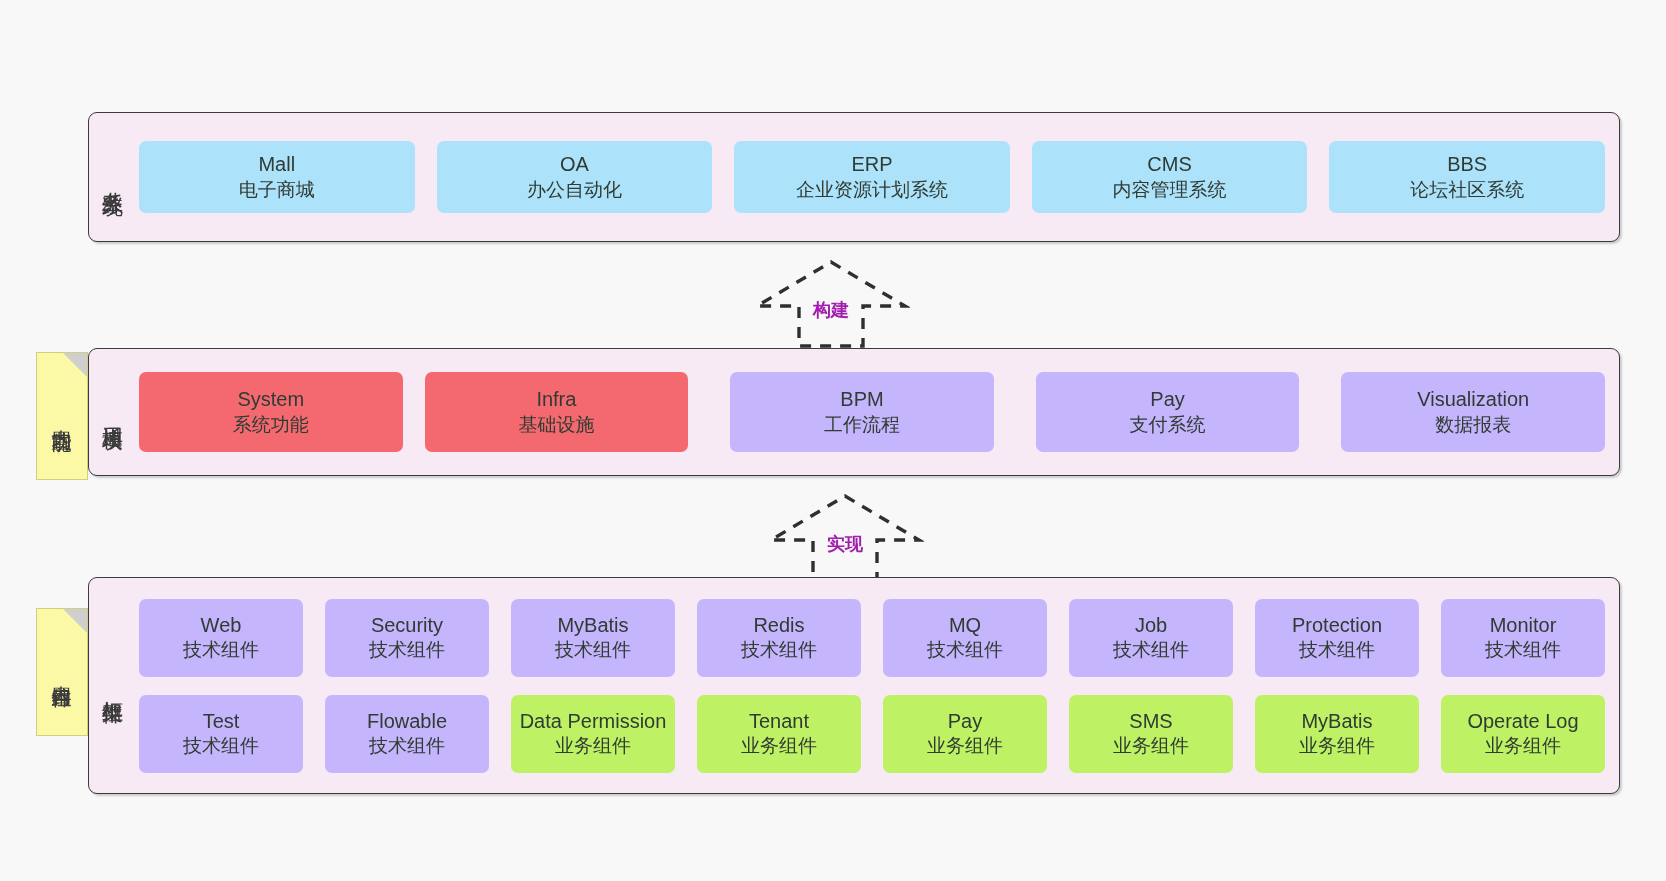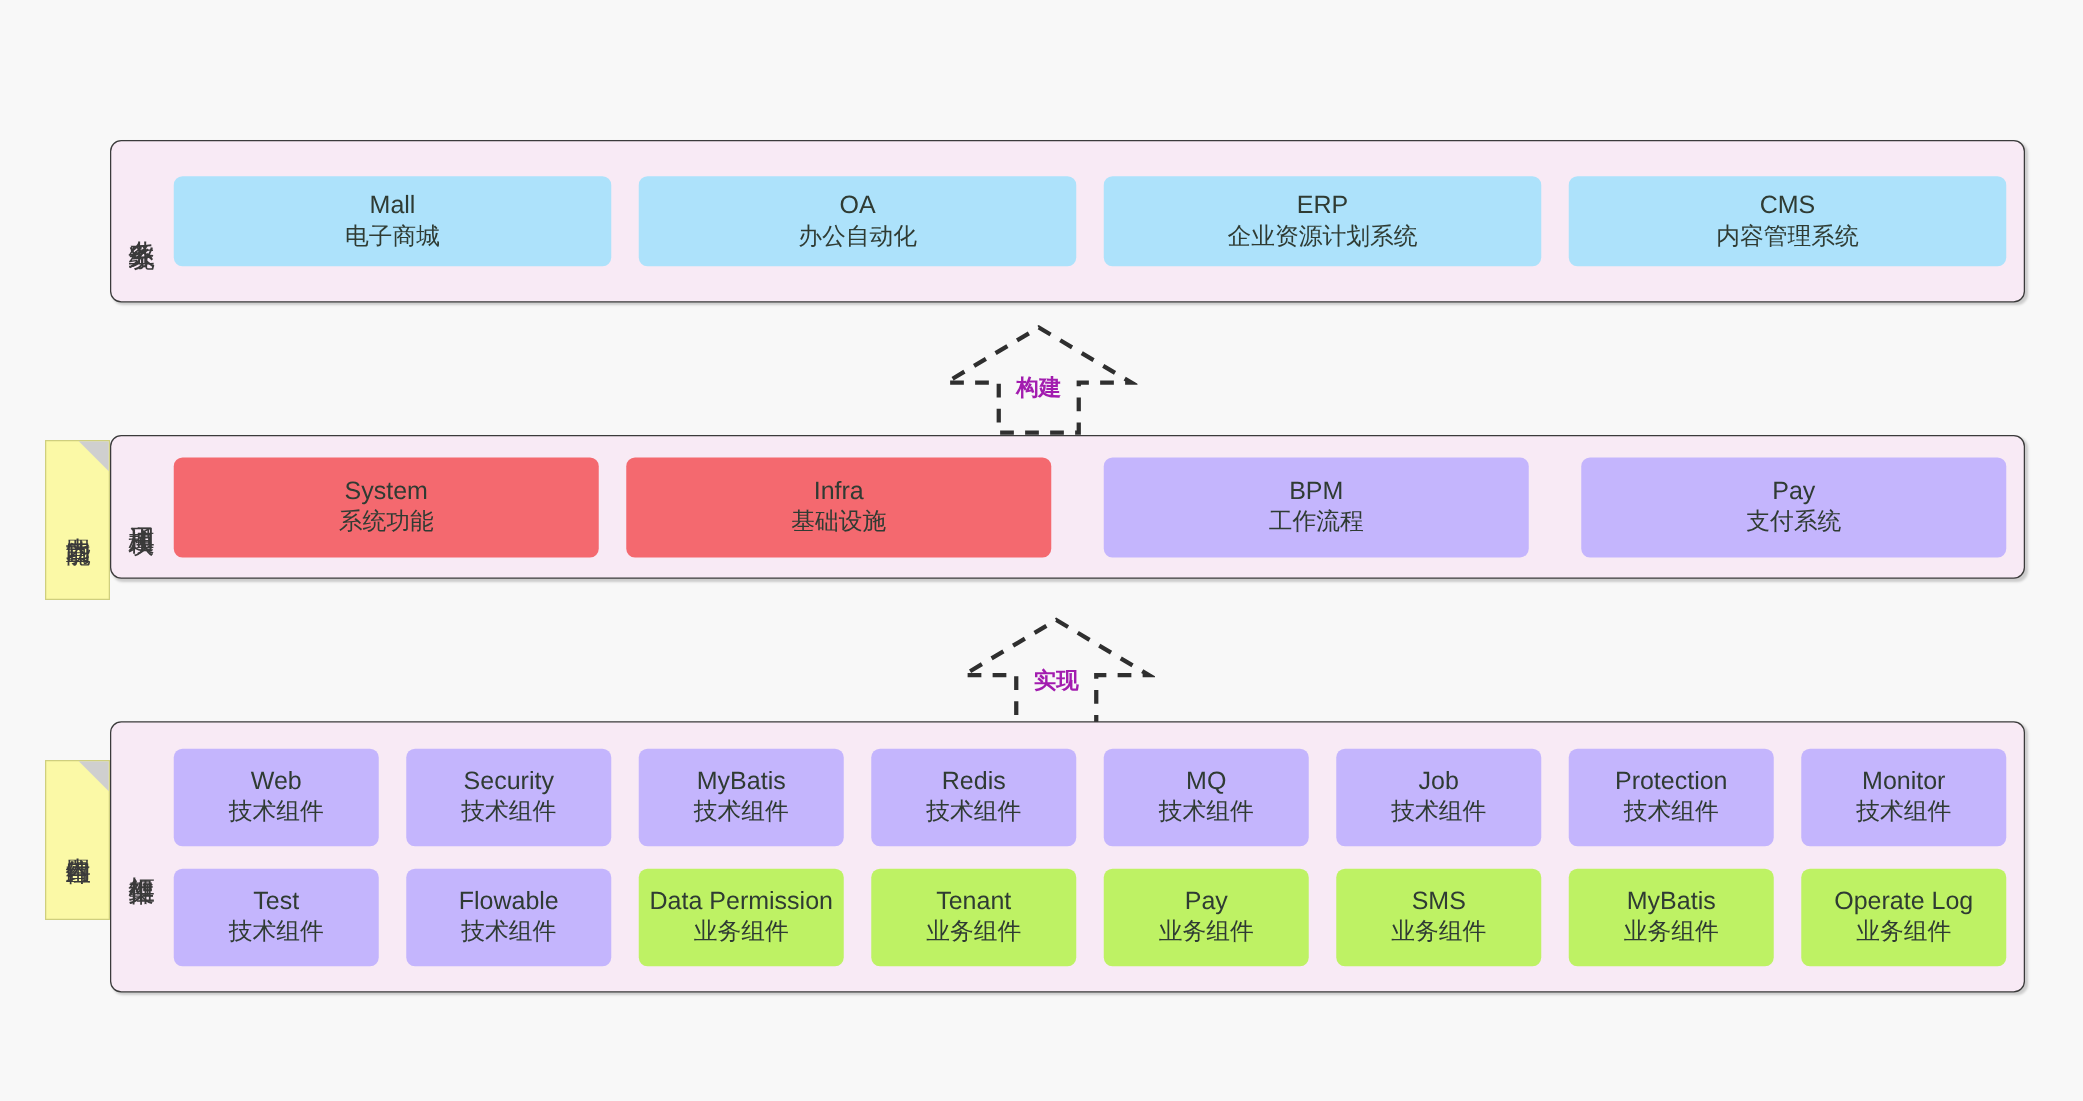--- a/index.html
+++ b/index.html
@@ -83,21 +83,21 @@
   .c-blue       { background: #ade2fb; }
   .c-red        { background: #f4696f; }
   .c-pinklight  { background: #c4b5fd; margin-left: 20px; }
   .c-green      { background: #c4b5fd; }
   .c-greenlight { background: #bef264; }
 
   
   #layer-business  { left: 88px;  top: 112px; width: 1532px; height: 130px; }
   #layer-business  .row { height: 72px; }
 
-  #layer-modules   { left: 88px;  top: 348px; width: 1532px; height: 115px; }
+  #layer-modules   { left: 88px;  top: 348px; width: 1532px; height: 128px; }
   #layer-modules   .row { height: 80px; }
 
   #layer-framework { left: 88px;  top: 577px; width: 1532px; height: 217px; }
   #layer-framework .row { height: 78px; }
 
   
   .note {
     position: absolute;
     background: #fbf9a6;
     border: 1px solid #cfcf7e;
@@ -164,20 +164,24 @@
           <span class="cn">办公自动化</span>
         </div>
         <div class="cell c-blue">
           <span class="en">ERP</span>
           <span class="cn">企业资源计划系统</span>
         </div>
         <div class="cell c-blue">
           <span class="en">CMS</span>
           <span class="cn">内容管理系统</span>
         </div>
+        <div class="cell c-blue">
+          <span class="en">BBS</span>
+          <span class="cn">论坛社区系统</span>
+        </div>
       </div>
     </div>
   </div>
 
   <div class="arrow" id="arrow-build">
     <svg width="158" height="92" viewBox="0 0 158 92" fill="none">
       <path d="M79 4 L153 48 L111 48 L111 88 L47 88 L47 48 L5 48 Z" stroke="#2f2f2f" stroke-width="3.4" stroke-dasharray="11 9" stroke-linejoin="miter" fill="none"></path>
     </svg>
     <span class="arrow-label">构建</span>
   </div>
@@ -195,20 +199,24 @@
           <span class="cn">基础设施</span>
         </div>
         <div class="cell c-pinklight">
           <span class="en">BPM</span>
           <span class="cn">工作流程</span>
         </div>
         <div class="cell c-pinklight">
           <span class="en">Pay</span>
           <span class="cn">支付系统</span>
         </div>
+        <div class="cell c-pinklight">
+          <span class="en">Visualization</span>
+          <span class="cn">数据报表</span>
+        </div>
       </div>
     </div>
   </div>
 
   <div class="arrow" id="arrow-impl">
     <svg width="158" height="92" viewBox="0 0 158 92" fill="none">
       <path d="M79 4 L153 48 L111 48 L111 88 L47 88 L47 48 L5 48 Z" stroke="#2f2f2f" stroke-width="3.4" stroke-dasharray="11 9" stroke-linejoin="miter" fill="none"></path>
     </svg>
     <span class="arrow-label">实现</span>
   </div>

